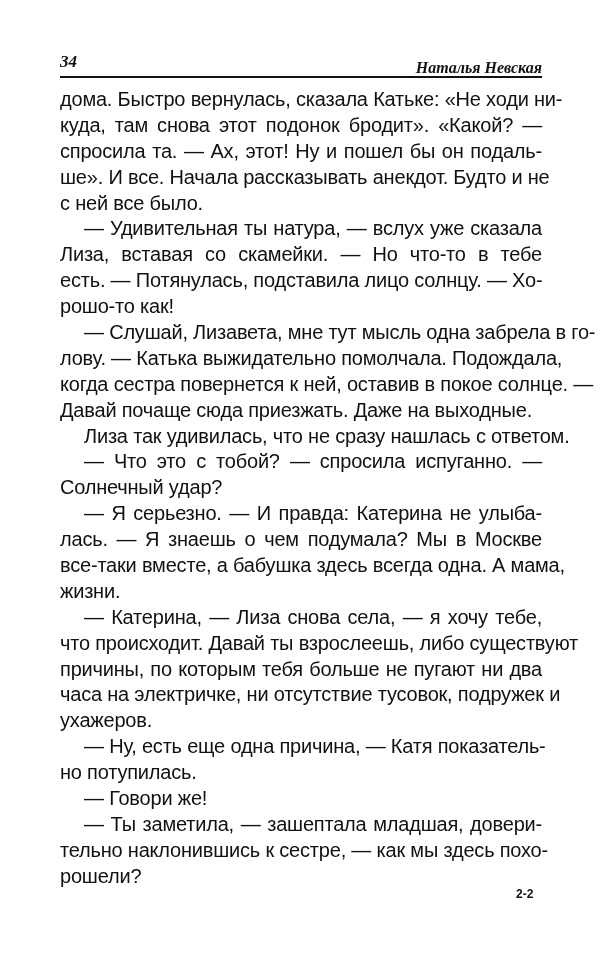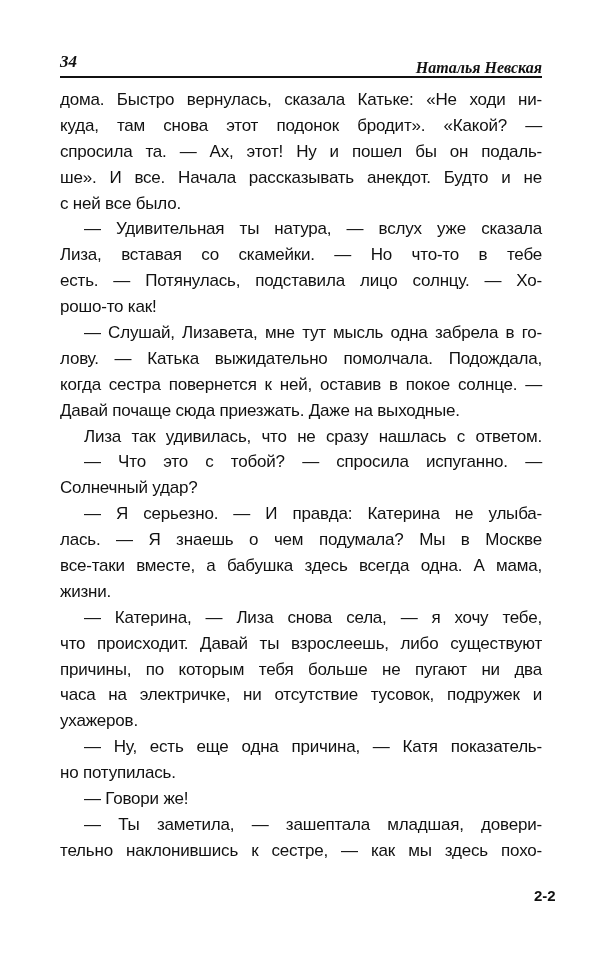--- a/index.html
+++ b/index.html
@@ -5,26 +5,26 @@
   html, body { margin: 0; padding: 0; background: #ffffff; }
   body { width: 600px; height: 970px; position: relative; overflow: hidden;
          font-family: "DejaVu Serif", "Liberation Serif", serif; color: #111; }
   .header { position: absolute; left: 60px; top: 52px; width: 482px; height: 24px;
             border-bottom: 2.5px solid #111; }
   .page-num { position: absolute; left: 0; top: 0; font-style: italic; font-size: 17px; font-weight: bold;
               font-family: "Liberation Serif", serif; text-align: center; }
   .running-title { position: absolute; right: 0; top: 7px; font-style: italic; font-size: 16px; font-weight: bold;
                    font-family: "Liberation Serif", serif; }
   .body-text { position: absolute; left: 60px; top: 87px; width: 482px; }
-  .line { height: 25.9px; line-height: 25.9px; font-size: 17px; white-space: nowrap;
+  .line { height: 25.9px; line-height: 25.9px; font-size: 20px; white-space: nowrap;
           text-align: justify; text-align-last: justify; font-family: "Liberation Sans", sans-serif;
           letter-spacing: -0.2px; }
   .line.last { text-align-last: left; }
   .line.indent { padding-left: 24px; }
-  .footer-mark { position: absolute; left: 534px; top: 887px; font-size: 15px; font-weight: bold;
+  .footer-mark { position: absolute; left: 516px; top: 887px; font-size: 12px; font-weight: bold;
                  font-family: "Liberation Sans", sans-serif; }
 </style>
 </head>
 <body>
 
 <div class="header">
   <span class="page-num">34</span>
   <span class="running-title">Наталья Невская</span>
 </div>
 
@@ -52,15 +52,16 @@
     <div class="line indent">— Катерина, — Лиза снова села, — я хочу тебе,</div>
     <div class="line">что происходит. Давай ты взрослеешь, либо существуют</div>
     <div class="line">причины, по которым тебя больше не пугают ни два</div>
     <div class="line">часа на электричке, ни отсутствие тусовок, подружек и</div>
     <div class="line last">ухажеров.</div>
     <div class="line indent">— Ну, есть еще одна причина, — Катя показатель-</div>
     <div class="line last">но потупилась.</div>
     <div class="line indent last">— Говори же!</div>
     <div class="line indent">— Ты заметила, — зашептала младшая, довери-</div>
     <div class="line">тельно наклонившись к сестре, — как мы здесь похо-</div>
+    <div class="line last">рошели?</div>
   </div>
 
 <div class="footer-mark">2-2</div>
 
 </body></html>

